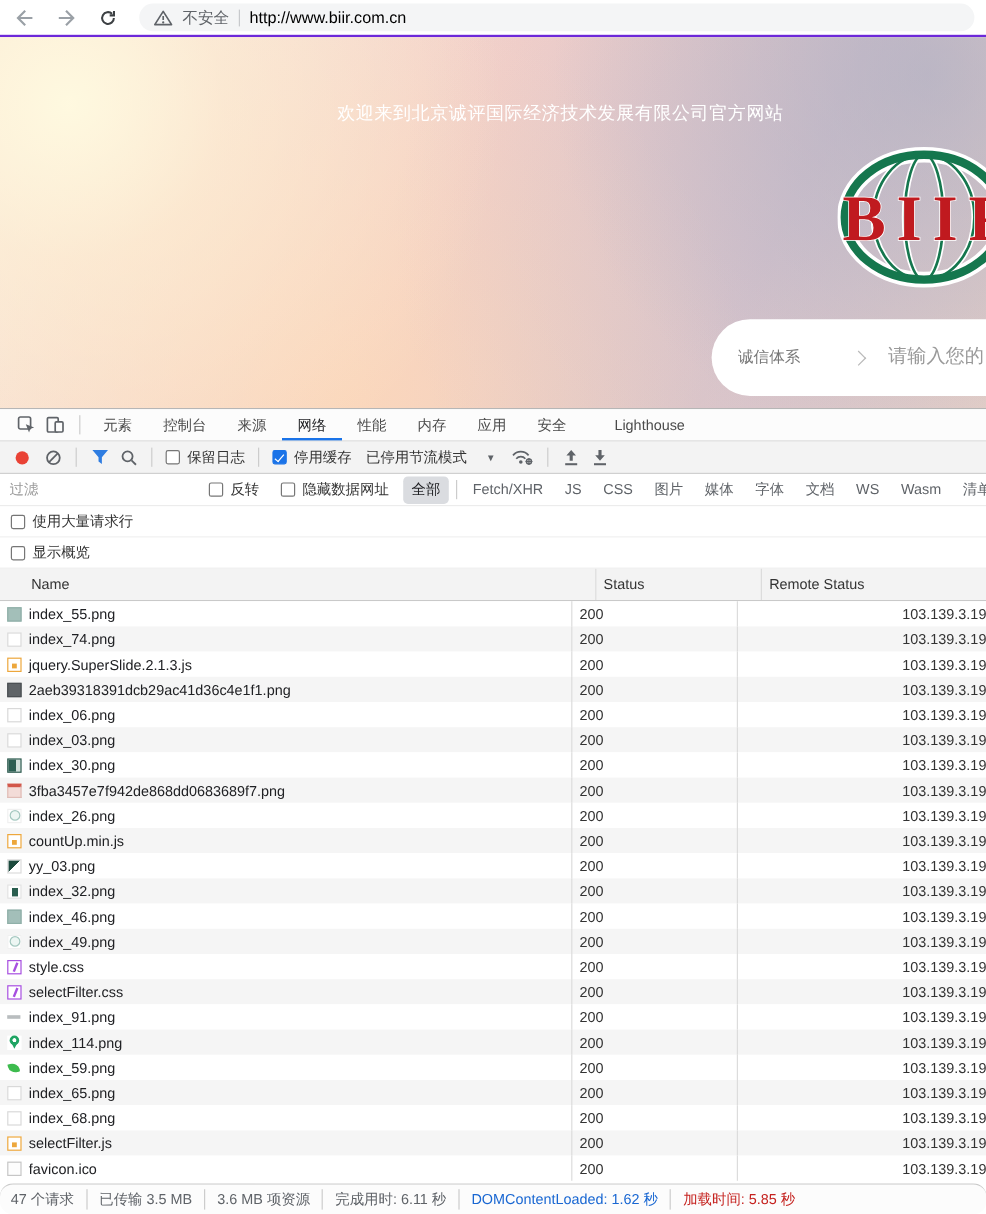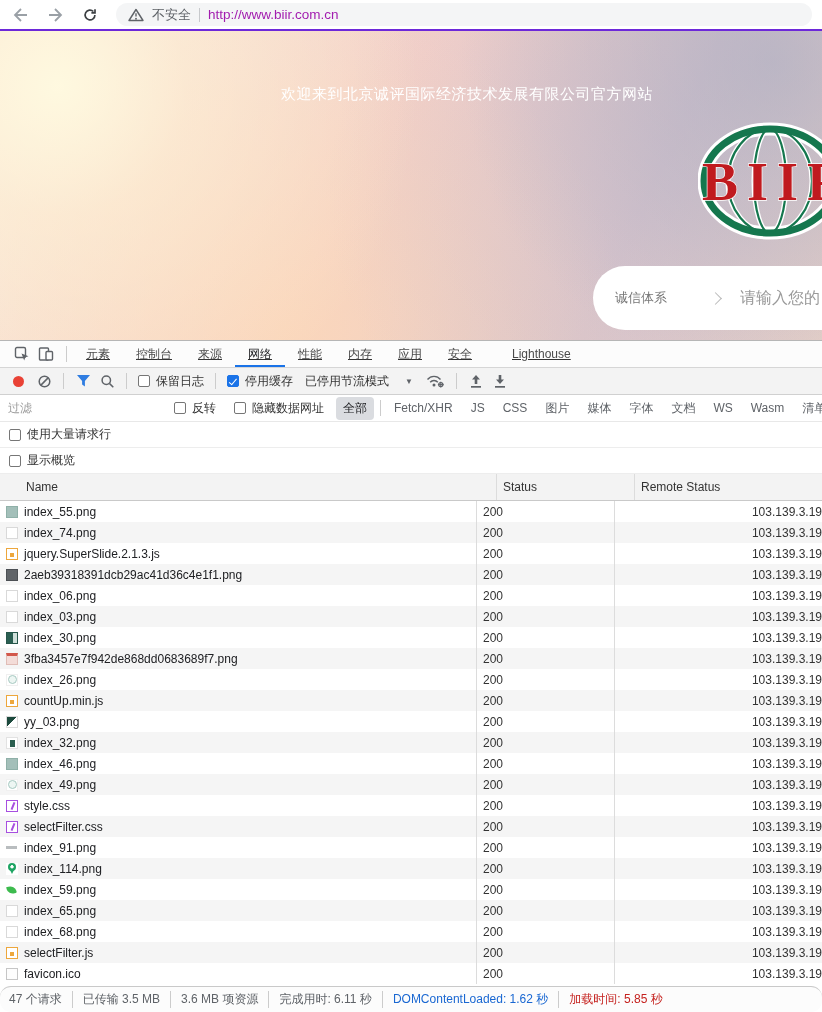--- a/index.html
+++ b/index.html
@@ -16,21 +16,21 @@
     background:#fff; border-bottom:2px solid #6d28d9;
     display:flex; align-items:center; padding:0 10px 0 12px; gap:18px;
   }
   .nav-ic { display:flex; align-items:center; flex:none; }
   .url-pill {
     flex:1; height:23px; background:#f4f5f6; border-radius:12px;
     display:flex; align-items:center; padding:0 12px; gap:8px; min-width:0;
   }
   .sec-label { font-size:13px; color:#5f6368; }
   .url-div { width:1px; height:14px; background:#c7c9cc; }
-  .url-text { font-size:13.5px; color:#a21caf; white-space:nowrap; }
+  .url-text { font-size:13.5px; color:#000000; white-space:nowrap; }
 
   
   .page {
     position:absolute; top:31px; left:0; width:822px; height:309px; overflow:hidden;
     background:
       radial-gradient(circle at 7% 18%, rgba(255,250,224,0.95) 0%, rgba(255,243,214,0.55) 16%, rgba(255,243,214,0) 45%),
       radial-gradient(circle at 94% 10%, rgba(162,169,192,0.55) 0%, rgba(162,169,192,0) 38%),
       radial-gradient(circle at 82% 52%, rgba(198,189,206,0.40) 0%, rgba(198,189,206,0) 50%),
       radial-gradient(circle at 35% 98%, rgba(252,216,185,0.85) 0%, rgba(252,216,185,0) 55%),
       linear-gradient(115deg, #f9e8d9 0%, #f2cfc9 45%, #dcc5ca 75%, #e9d1c6 100%);
@@ -198,21 +198,21 @@
           <path d="M7.5 7.5 L14.5 10.2 L11.3 11.3 L10.2 14.5 Z" fill="#5f6368"></path>
         </svg>
     </span>
     <span class="tool-ic">
       <svg width="16" height="16" viewBox="0 0 16 16">
           <rect x="1.5" y="2" width="9" height="12" rx="1" fill="none" stroke="#5f6368" stroke-width="1.4"></rect>
           <rect x="8" y="5.5" width="6.5" height="8.5" rx="1" fill="#fcfcfc" stroke="#5f6368" stroke-width="1.4"></rect>
         </svg>
     </span>
     <span class="vsep"></span>
-    <span style="display:flex;align-items:center;text-decoration:underline;">
+    <span style="display:flex;align-items:center;">
         <span class="dt-tab">元素</span>
         <span class="dt-tab">控制台</span>
         <span class="dt-tab">来源</span>
         <span class="dt-tab active">网络</span>
         <span class="dt-tab">性能</span>
         <span class="dt-tab">内存</span>
         <span class="dt-tab">应用</span>
         <span class="dt-tab">安全</span>
         <span class="dt-tab lh">Lighthouse</span>
       </span>

